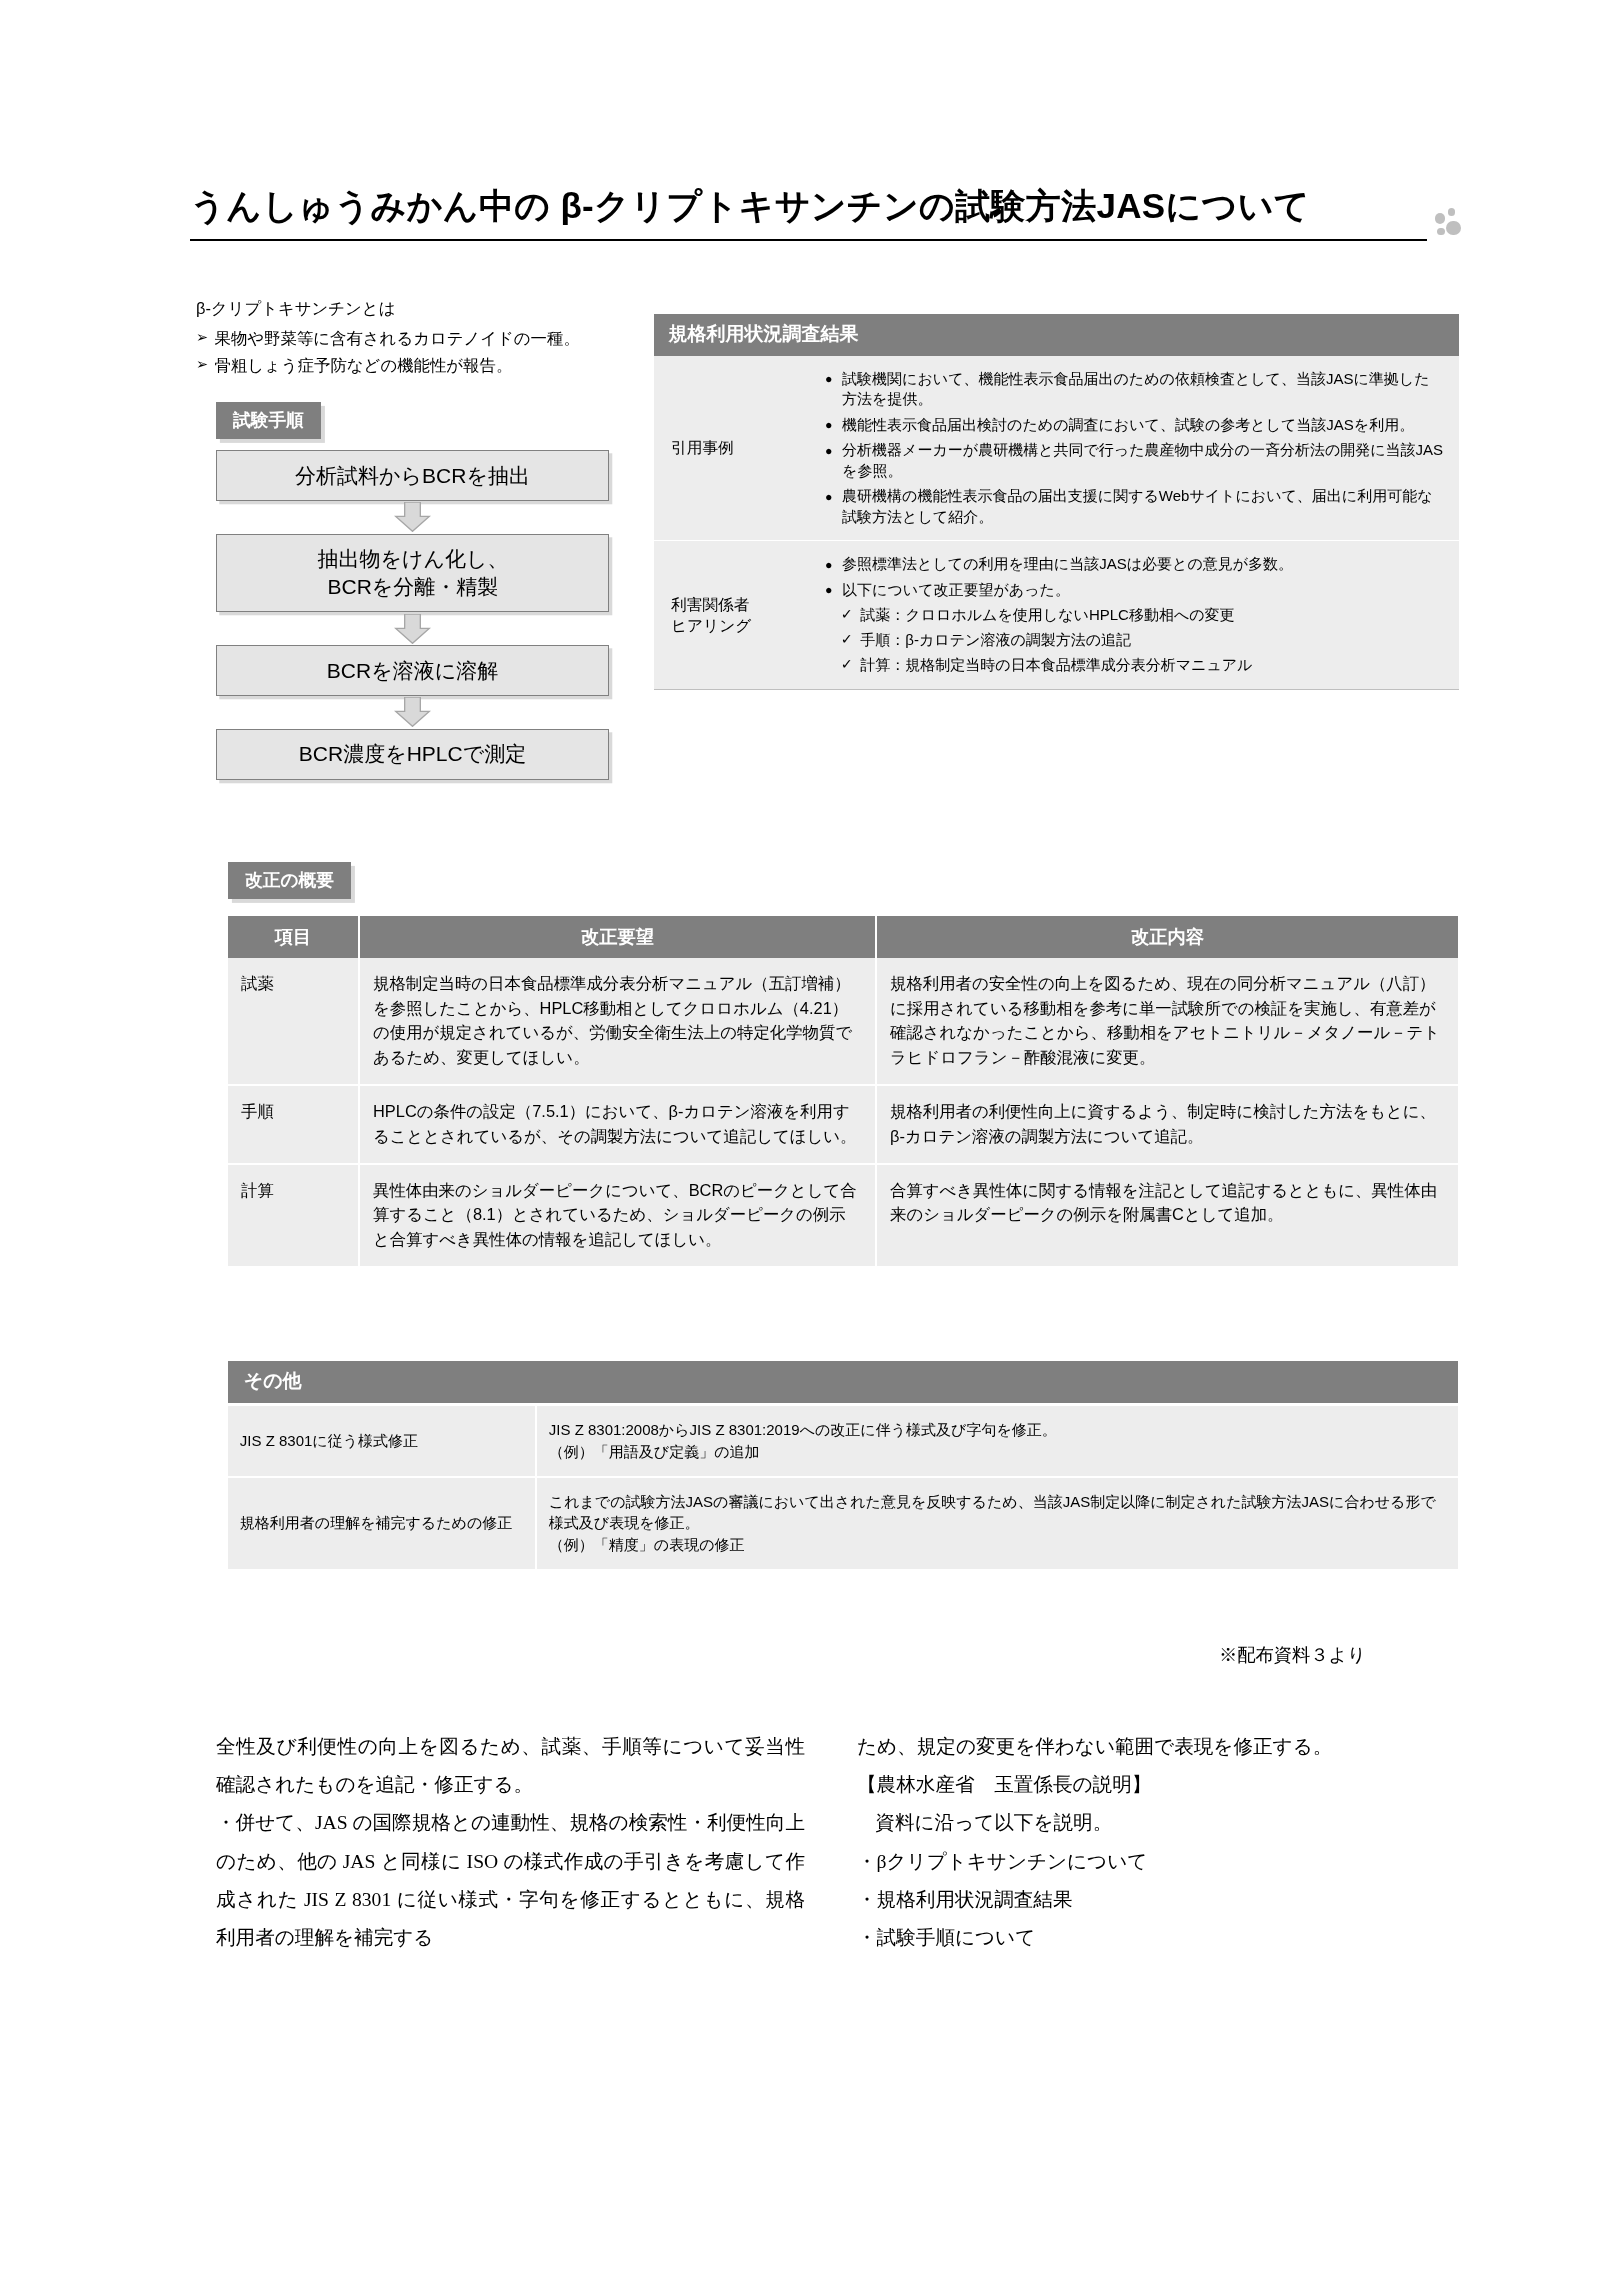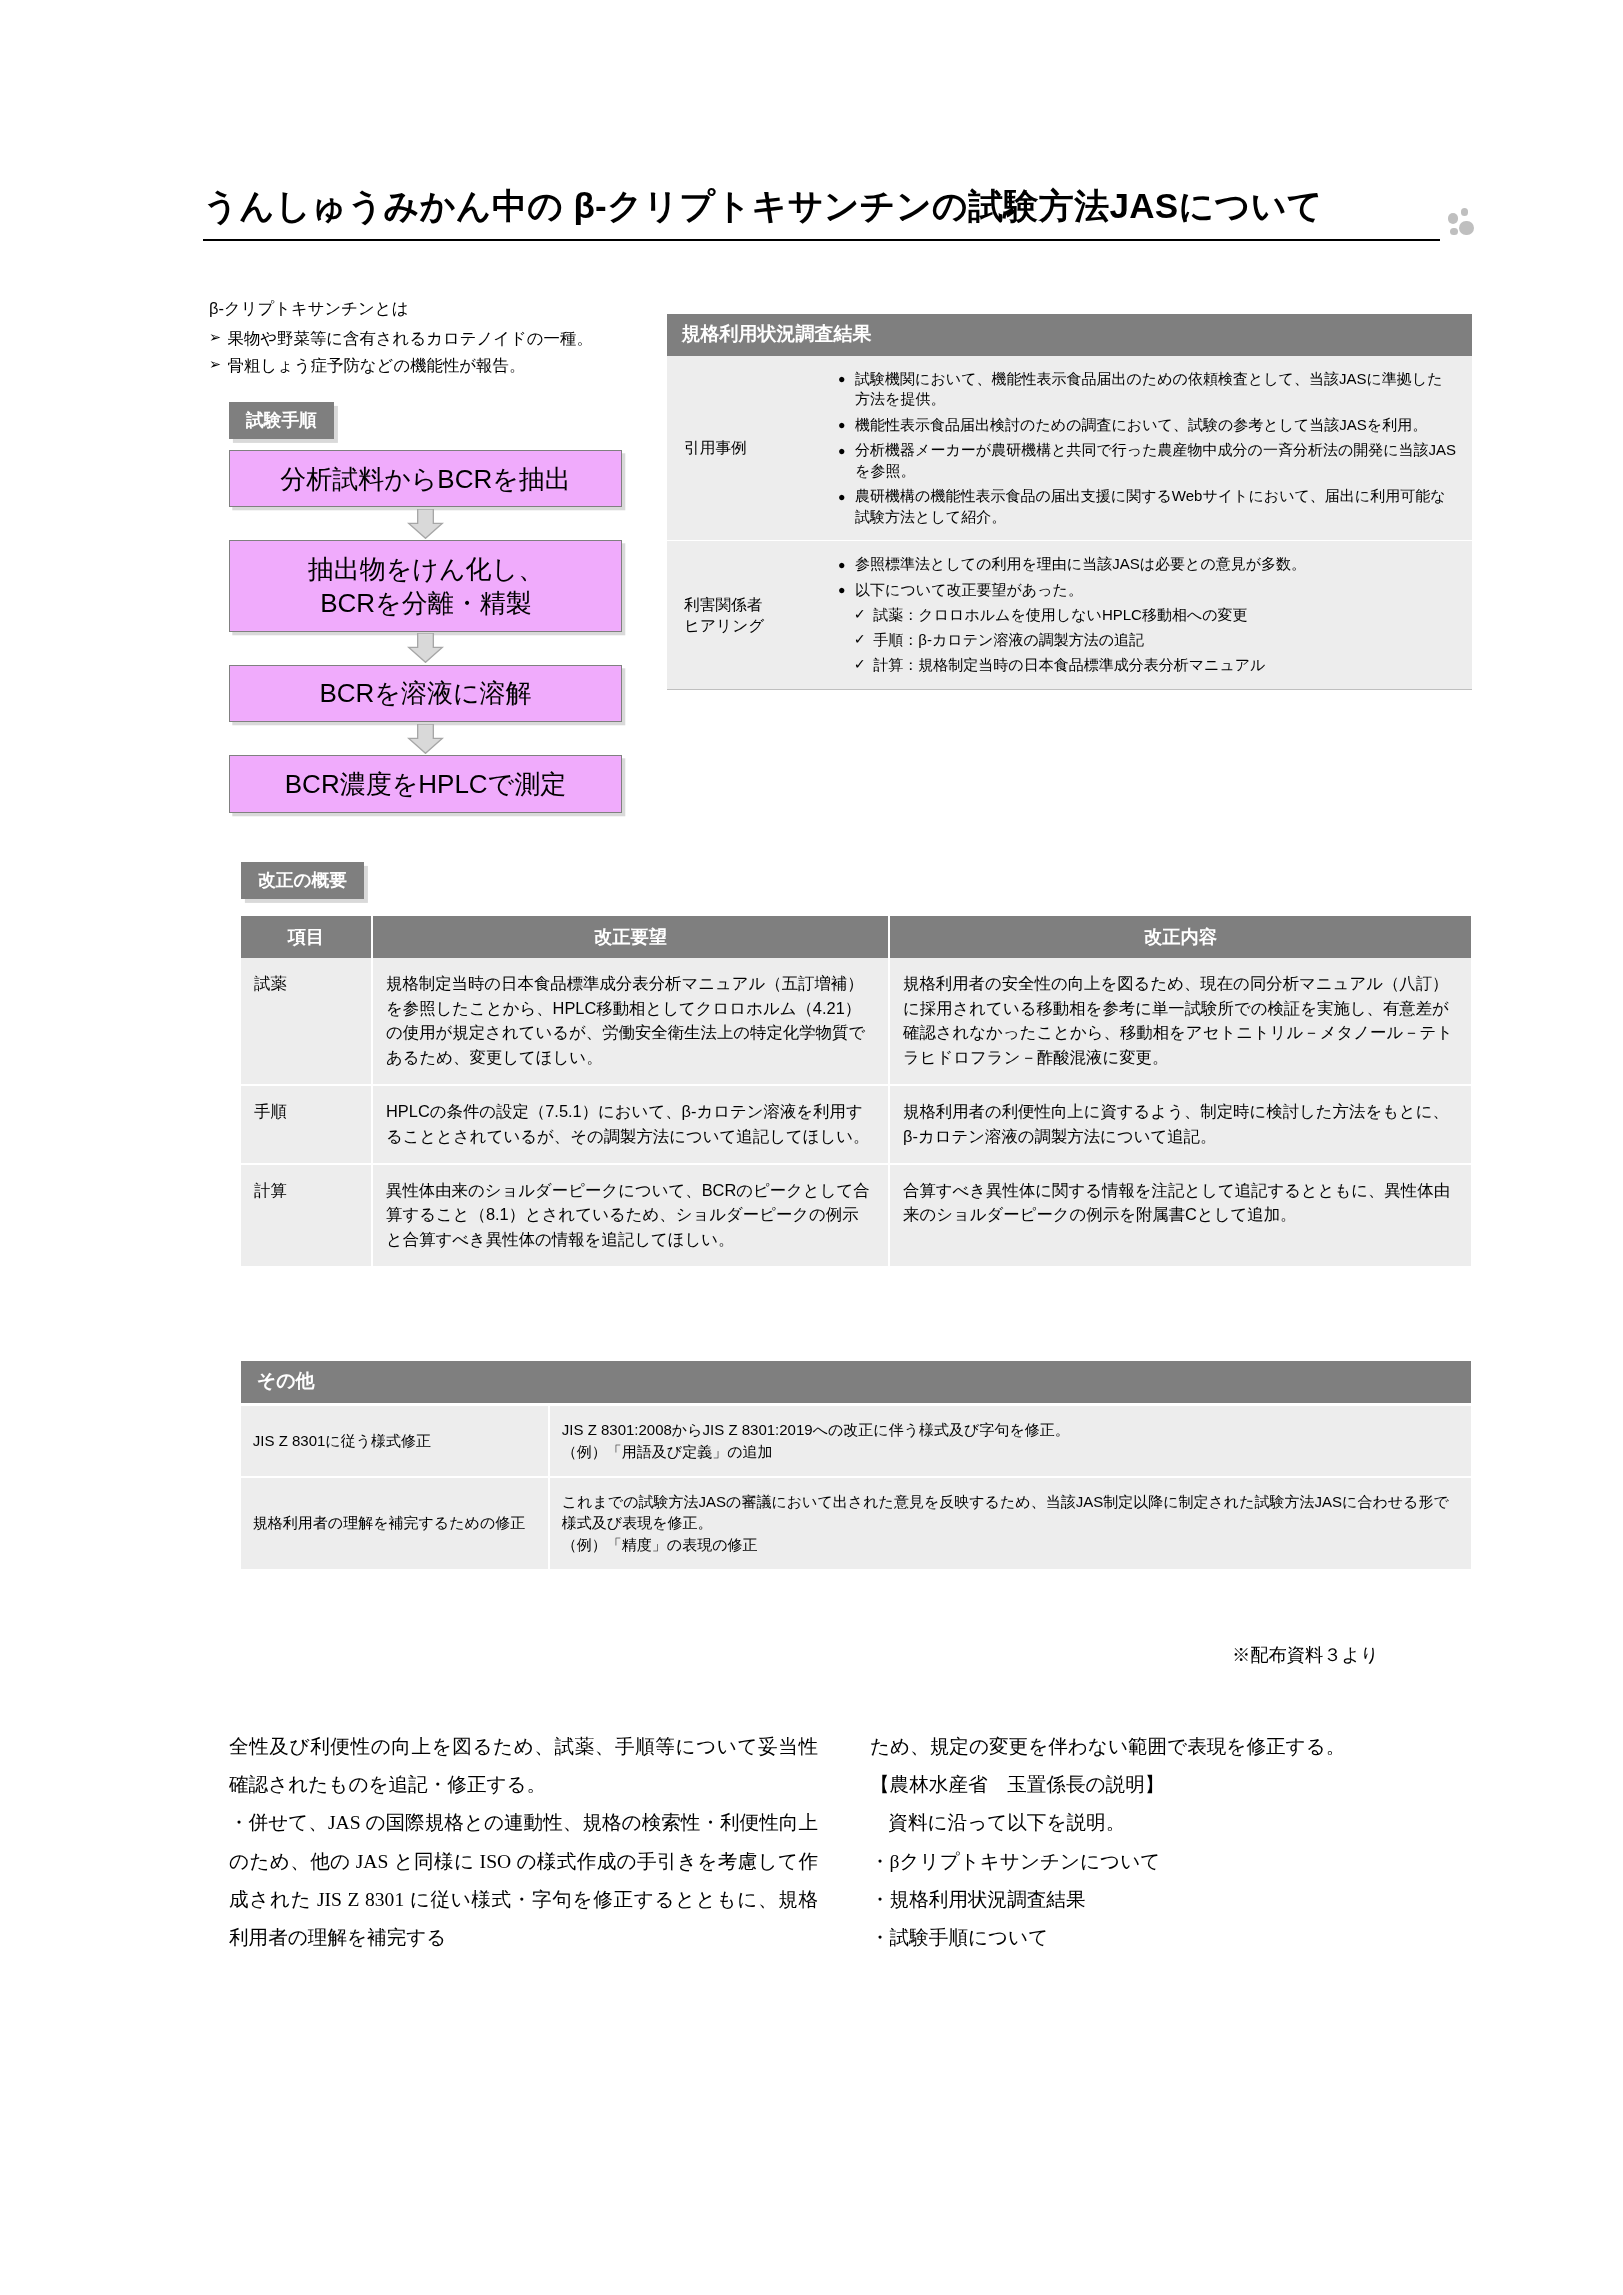--- a/index.html
+++ b/index.html
@@ -12,21 +12,20 @@
     height: 2295px;
     font-family: "Liberation Sans", sans-serif;
     color: #000000;
     position: relative;
   }
   .page {
     position: absolute;
     left: 0; top: 0;
     width: 1531px;
     height: 2295px;
-    margin-left: 13px;
   }
 
   
   .title-wrap {
     position: absolute;
     left: 190px;
     top: 183px;
     width: 1269px;
   }
   .title-text {
@@ -96,23 +95,23 @@
 
   
   .flow {
     position: absolute;
     left: 216px;
     top: 450px;
     width: 393px;
   }
   .flow-box {
     border: 1.3px solid #808080;
-    background: #f0abfc;
+    background: #e5e5e5;
     text-align: center;
-    font-size: 26px;
+    font-size: 21px;
     padding: 10.5px 5.2px;
     line-height: 1.32;
     box-shadow: 3.3px 3.3px 0 0 #d9d9d9;
   }
   .flow-arrow {
     width: 100%;
     height: 33px;
     display: flex;
     justify-content: center;
     align-items: center;

